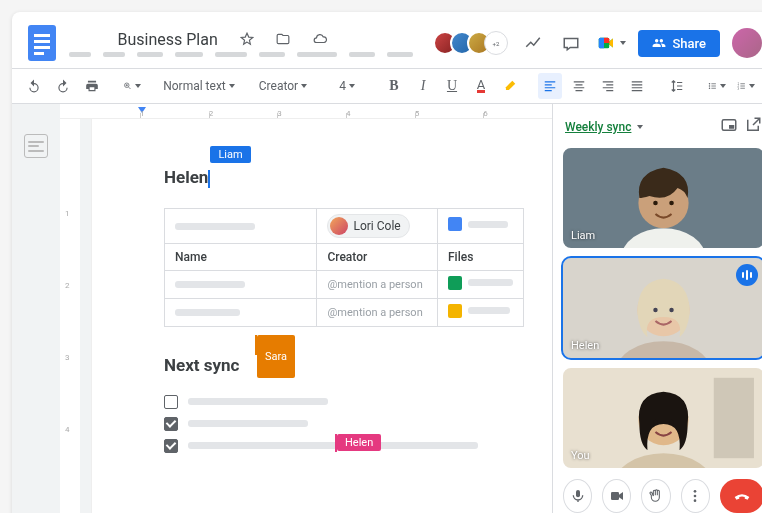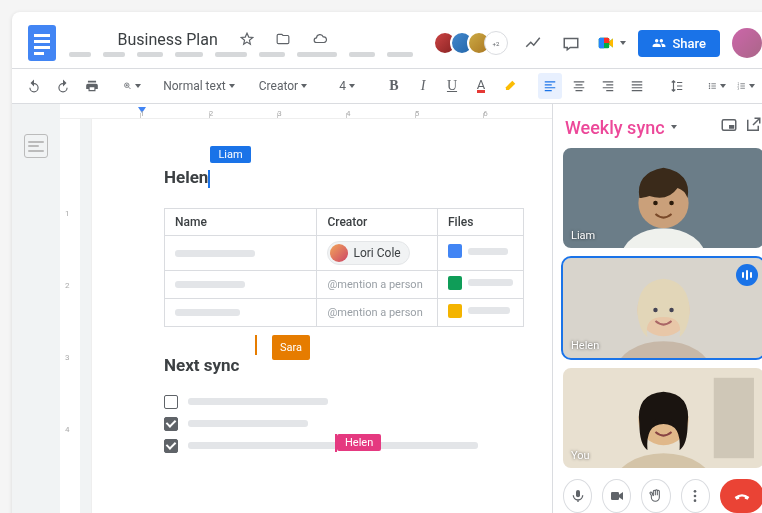--- a/index.html
+++ b/index.html
@@ -67,33 +67,33 @@
   .chip{display:inline-flex;align-items:center;gap:5px;background:#f1f3f4;border-radius:12px;padding:2px 8px 2px 2px;font-size:12px;color:#3c4043;border:1px solid #e4e6e8;}
   .chip .cav{width:18px;height:18px;border-radius:50%;background:linear-gradient(135deg,#f2a65a,#c46);}
   .mention{font-size:11px;color:#9aa0a6;}
   .file-chip{display:inline-flex;align-items:center;gap:6px;}
   .file-icon{width:14px;height:14px;border-radius:2px;}
   .f-doc{background:#4285f4;}
   .f-sheet{background:#0f9d58;}
   .f-slide{background:#f4b400;}
   .sara-overlay{position:absolute;left:163px;top:216px;}
   .sara-caret{width:2px;height:20px;background:var(--sara);}
-  .sara-flag{background:var(--sara);position:absolute;left:17px;top:0;font-size:11px;color:#fff;padding:6px 8px;border-radius:2px;}
+  .sara-flag{background:var(--sara);position:absolute;left:2px;top:0;font-size:11px;color:#fff;padding:15px 8px;border-radius:2px;}
   .helen-overlay{position:absolute;left:243px;top:315px;}
   .helen-caret{width:2px;height:18px;background:var(--helen);}
   .helen-flag{background:var(--helen);position:absolute;left:2px;top:0;font-size:11px;color:#fff;padding:2px 8px;border-radius:2px;}
   .checklist{margin-top:20px;}
   .check-item{display:flex;align-items:center;gap:10px;margin:8px 0;}
   .checkbox{width:14px;height:14px;border:1.5px solid #5f6368;border-radius:2px;display:flex;align-items:center;justify-content:center;}
   .checkbox.checked{background:#5f6368;}
   .checkbox.checked::after{content:"";width:4px;height:7px;border:solid #fff;border-width:0 2px 2px 0;transform:rotate(45deg);margin-top:-2px;}
   
   .meet{width:222px;background:#fff;border-left:1px solid var(--g-border);display:flex;flex-direction:column;padding:8px 10px 12px 10px;}
   .meet-head{display:flex;align-items:center;gap:6px;padding:4px 2px 10px 2px;}
-  .meet-title{font-size:18px;color:#ec4899;font-weight:500;}
+  .meet-title{font-size:12px;color:#15803d;font-weight:500;text-decoration:underline;}
   .meet-head .spacer{flex:1;}
   .tiles{display:flex;flex-direction:column;gap:10px;flex:1;}
   .tile{position:relative;border-radius:8px;overflow:hidden;height:100px;}
   .tile.speaking{outline:2px solid #1a73e8;}
   .tile-name{position:absolute;left:8px;bottom:6px;font-size:11px;color:#fff;text-shadow:0 0 3px rgba(0,0,0,0.7);}
   .speak-ind{position:absolute;right:6px;top:6px;width:22px;height:22px;border-radius:50%;background:#1a73e8;display:flex;align-items:center;justify-content:center;gap:2px;}
   .speak-ind span{width:2px;background:#fff;border-radius:1px;}
   .speak-ind span:nth-child(1){height:6px;}
   .speak-ind span:nth-child(2){height:10px;}
   .speak-ind span:nth-child(3){height:6px;}
@@ -323,34 +323,34 @@
         <div class="vmark" style="top:234px">3</div>
         <div class="vmark" style="top:306px">4</div>
       </div>
 
       <div class="page">
         <span class="heading">Helen</span><span class="cursor-flag"><span class="caret-bar liam-caret"></span><span class="flag liam-flag">Liam</span></span>
 
         <table class="table">
           <tbody>
               <tr>
-            <th style="width:43%">Name</th>
-            <th style="width:34%">Creator</th>
-            <th>Files</th>
-          </tr>
-          <tr>
             <td><span class="ph" style="width:80px"></span></td>
             <td><span class="chip">
                     <span class="cav"></span>
                     <span>Lori Cole</span>
                   </span></td>
             <td><span class="file-chip">
                     <span class="file-icon f-doc"></span>
                     <span class="ph" style="width:40px"></span>
                   </span></td>
+          </tr>
+          <tr>
+            <th style="width:43%">Name</th>
+            <th style="width:34%">Creator</th>
+            <th>Files</th>
           </tr>
           <tr>
             <td><span class="ph" style="width:70px"></span></td>
             <td><span class="mention">@mention a person</span></td>
             <td><span class="file-chip">
                     <span class="file-icon f-sheet"></span>
                     <span class="ph" style="width:45px"></span>
                   </span></td>
           </tr>
           <tr>

